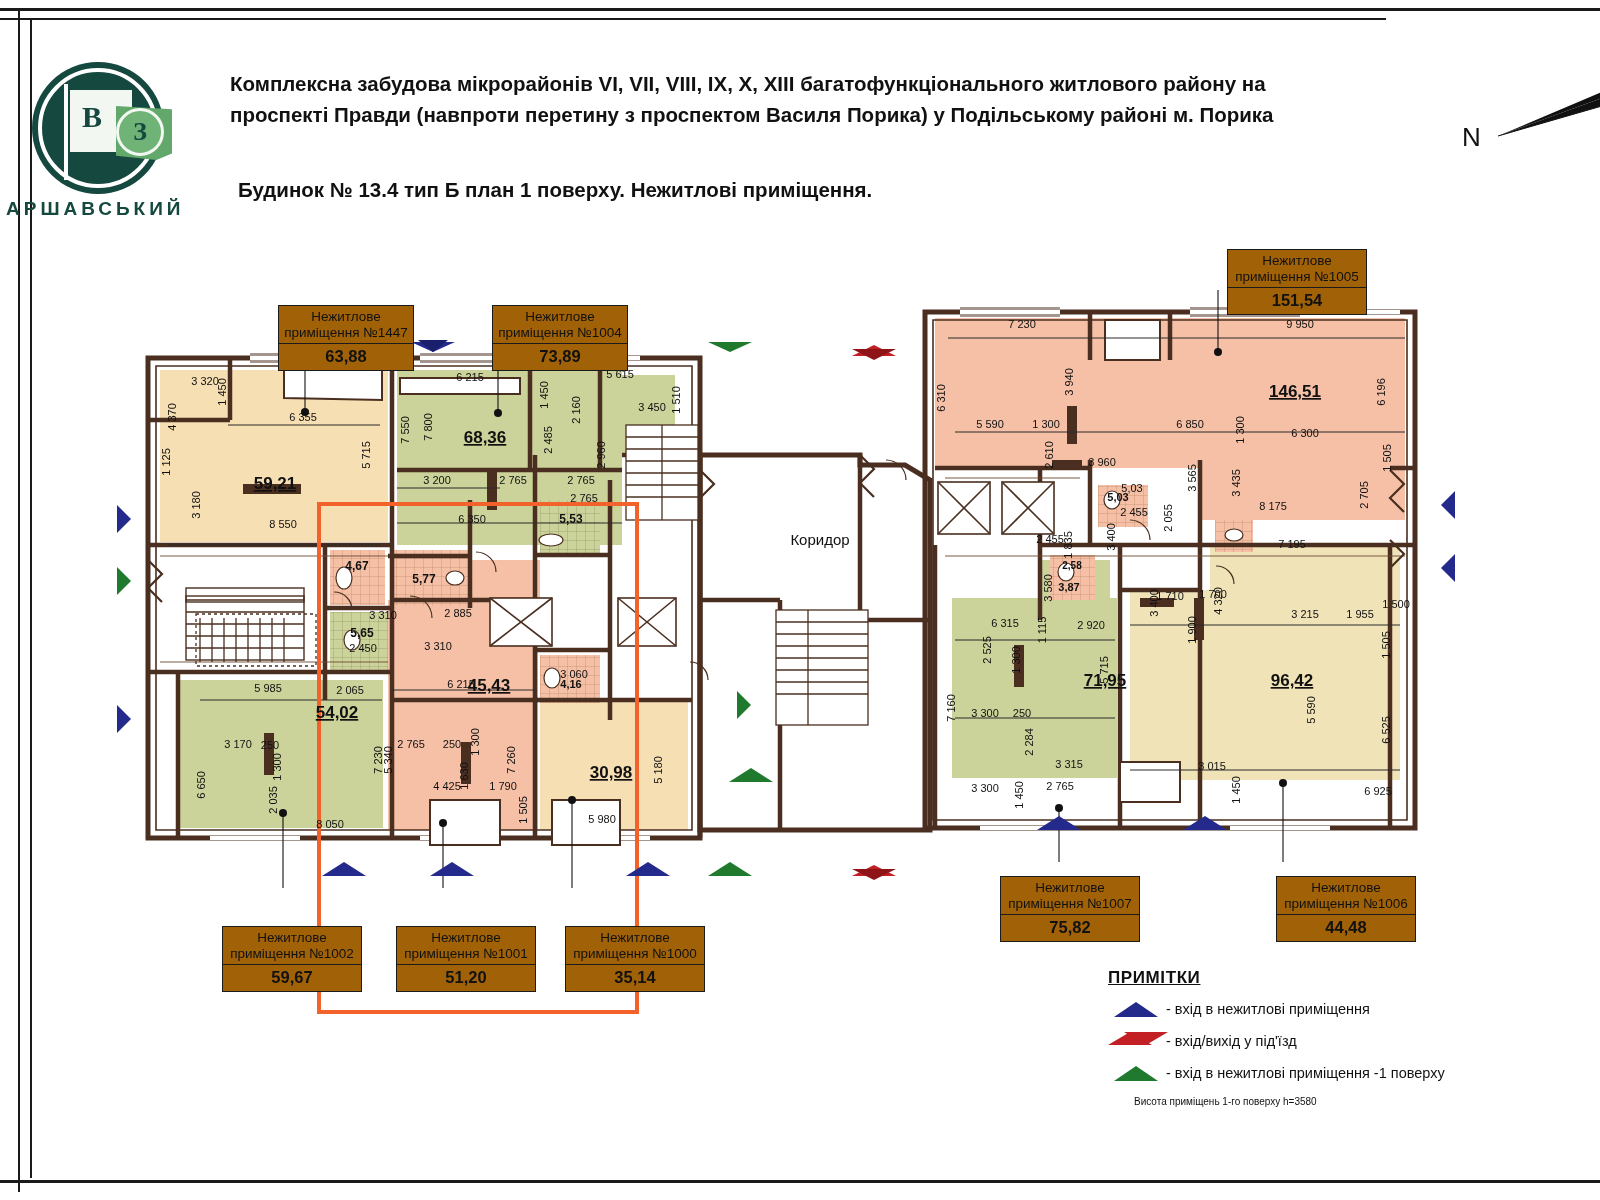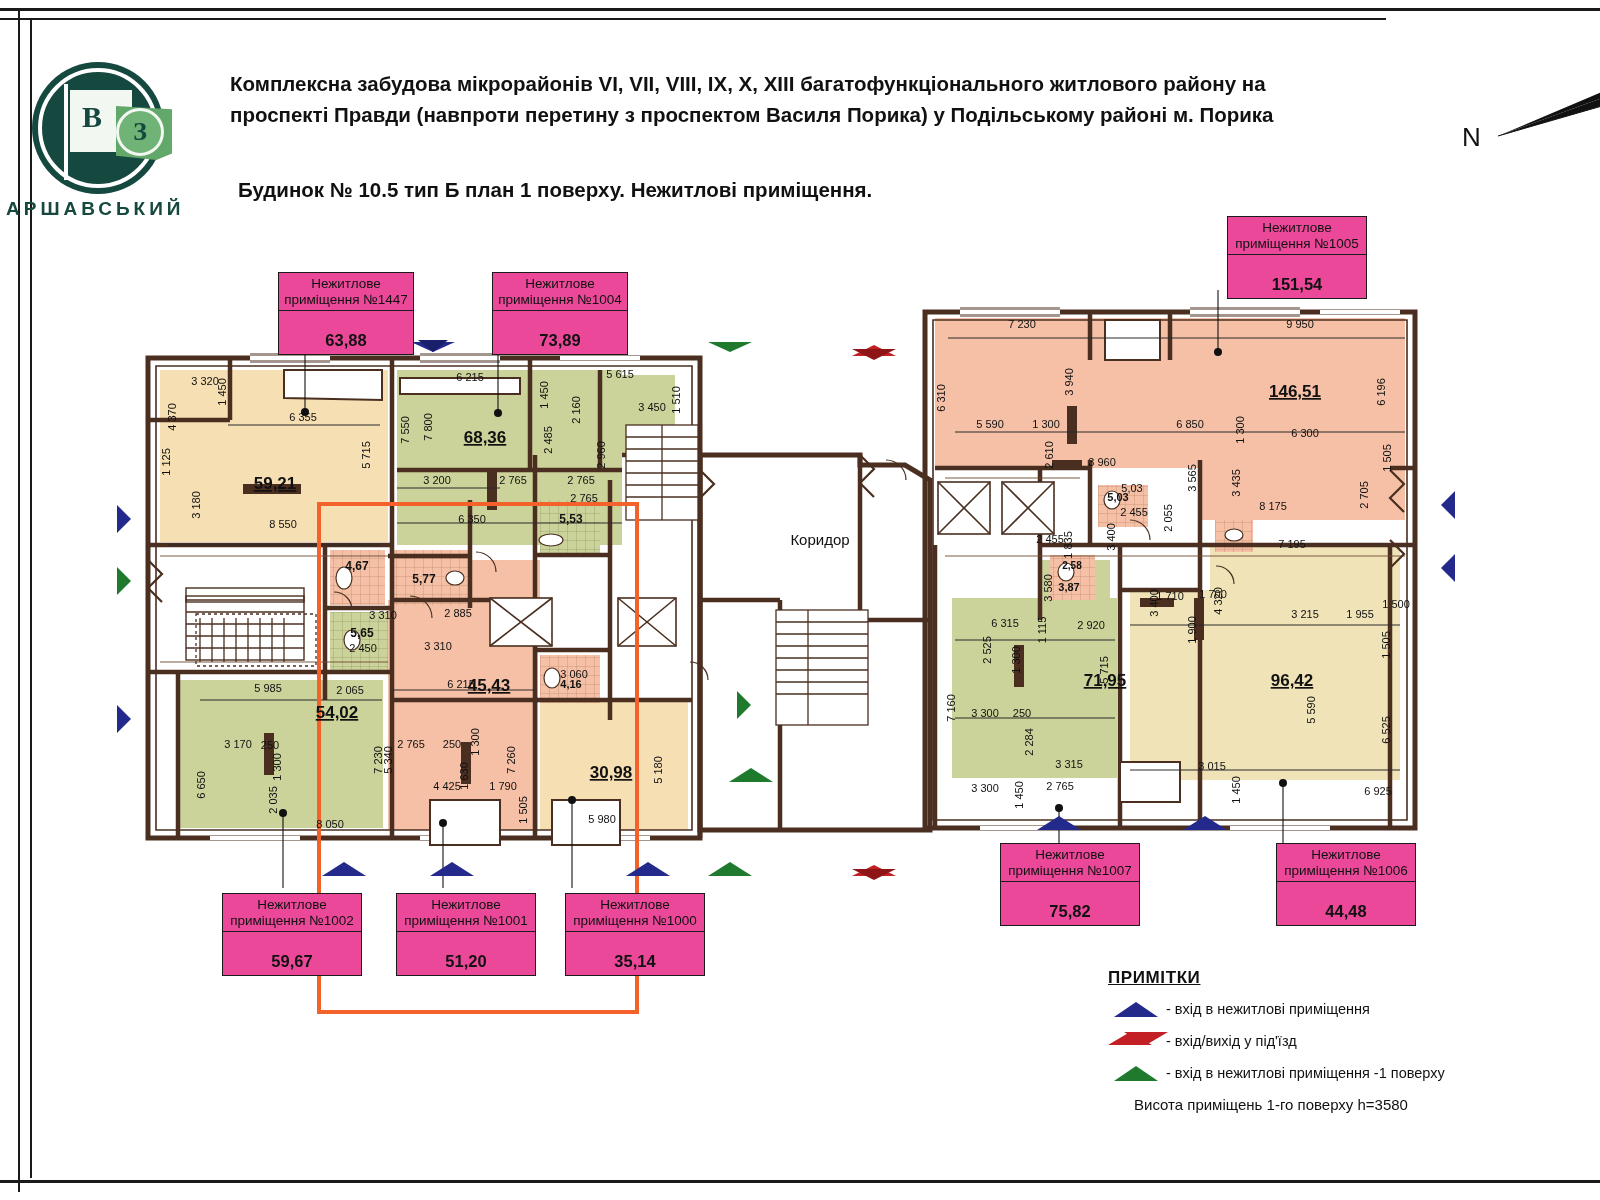--- a/index.html
+++ b/index.html
@@ -35,36 +35,36 @@
   
   .title{position:absolute;left:230px;top:68px;width:1190px;font-size:20.5px;line-height:31px;
          font-weight:bold;color:#111;}
   .title-sub{position:absolute;left:238px;top:178px;font-size:20.5px;font-weight:bold;}
 
   
   .north-n{position:absolute;left:1462px;top:122px;font-size:26px;font-weight:normal;}
   .north-arrow{position:absolute;left:1498px;top:92px;width:104px;height:48px;}
 
   
-  .callout{position:absolute;background:#ec4899;border:1.6px solid #1b1b1b;box-sizing:border-box;
-           text-align:center;}
+  .callout{position:absolute;background:#a16207;border:1.6px solid #1b1b1b;box-sizing:border-box;
+           text-align:center;margin-top:33px;}
   .callout .cap{font-size:13.5px;line-height:15.5px;padding:3px 2px 3px;}
-  .callout .val{font-size:16.5px;font-weight:bold;border-top:1.6px solid #1b1b1b;padding:20px 0 4px;}
+  .callout .val{font-size:16.5px;font-weight:bold;border-top:1.6px solid #1b1b1b;padding:3px 0 4px;}
 
   
   .plan{position:absolute;left:0;top:0;width:1600px;height:1200px;}
   .plan svg{position:absolute;left:0;top:0;}
 
   
   .legend{position:absolute;left:1108px;top:968px;width:340px;}
   .legend-title{font-size:17px;font-weight:bold;text-decoration:underline;letter-spacing:.6px;}
   .legend-row{display:flex;align-items:center;margin-top:10px;}
   .legend-row .glyph{width:58px;height:22px;position:relative;flex:0 0 58px;}
   .legend-row .txt{font-size:14.5px;white-space:nowrap;}
-  .legend-note{font-size:15px;margin-top:12px;margin-left:26px;}
+  .legend-note{font-size:10px;margin-top:12px;margin-left:26px;}
 
   .tri-blue{position:absolute;left:6px;top:4px;width:0;height:0;
             border-left:22px solid transparent;border-right:22px solid transparent;
             border-bottom:15px solid #232a8c;}
   .tri-green{position:absolute;left:6px;top:4px;width:0;height:0;
              border-left:22px solid transparent;border-right:22px solid transparent;
              border-bottom:15px solid #1f7a2e;}
   .tri-red-up{position:absolute;left:0px;top:2px;width:0;height:0;
               border-left:22px solid transparent;border-right:22px solid transparent;
               border-bottom:13px solid #c32026;}
@@ -89,21 +89,21 @@
   <div class="logo-v">В</div>
   <div class="logo-green"></div>
   <div class="logo-z">З</div>
   <div class="logo-word">АРШАВСЬКИЙ</div>
 </div>
 
 <div class="title">
   <div>Комплексна забудова мікрорайонів VI, VII, VIII, IX, X, XIII багатофункціонального житлового району на</div>
   <div>проспекті Правди (навпроти перетину з проспектом Василя Порика) у Подільському районі м. Порика</div>
 </div>
-<div class="title-sub">Будинок № 10.5   тип Б   план 1 поверху. Нежитлові приміщення.</div>
+<div class="title-sub">Будинок № 13.4   тип Б   план 1 поверху. Нежитлові приміщення.</div>
 
 <div class="north-n">N</div>
 <svg class="north-arrow" width="104" height="48" viewBox="0 0 104 48">
   <polygon points="0,44 104,0 104,6" fill="#111"></polygon>
   <polygon points="0,44 104,6 104,14" fill="#111"></polygon>
   <line x1="0" y1="44" x2="104" y2="14" stroke="#111" stroke-width="1"></line>
 </svg>
 
 <div class="plan">
 <svg width="1600" height="1200" viewBox="0 0 1600 1200">

